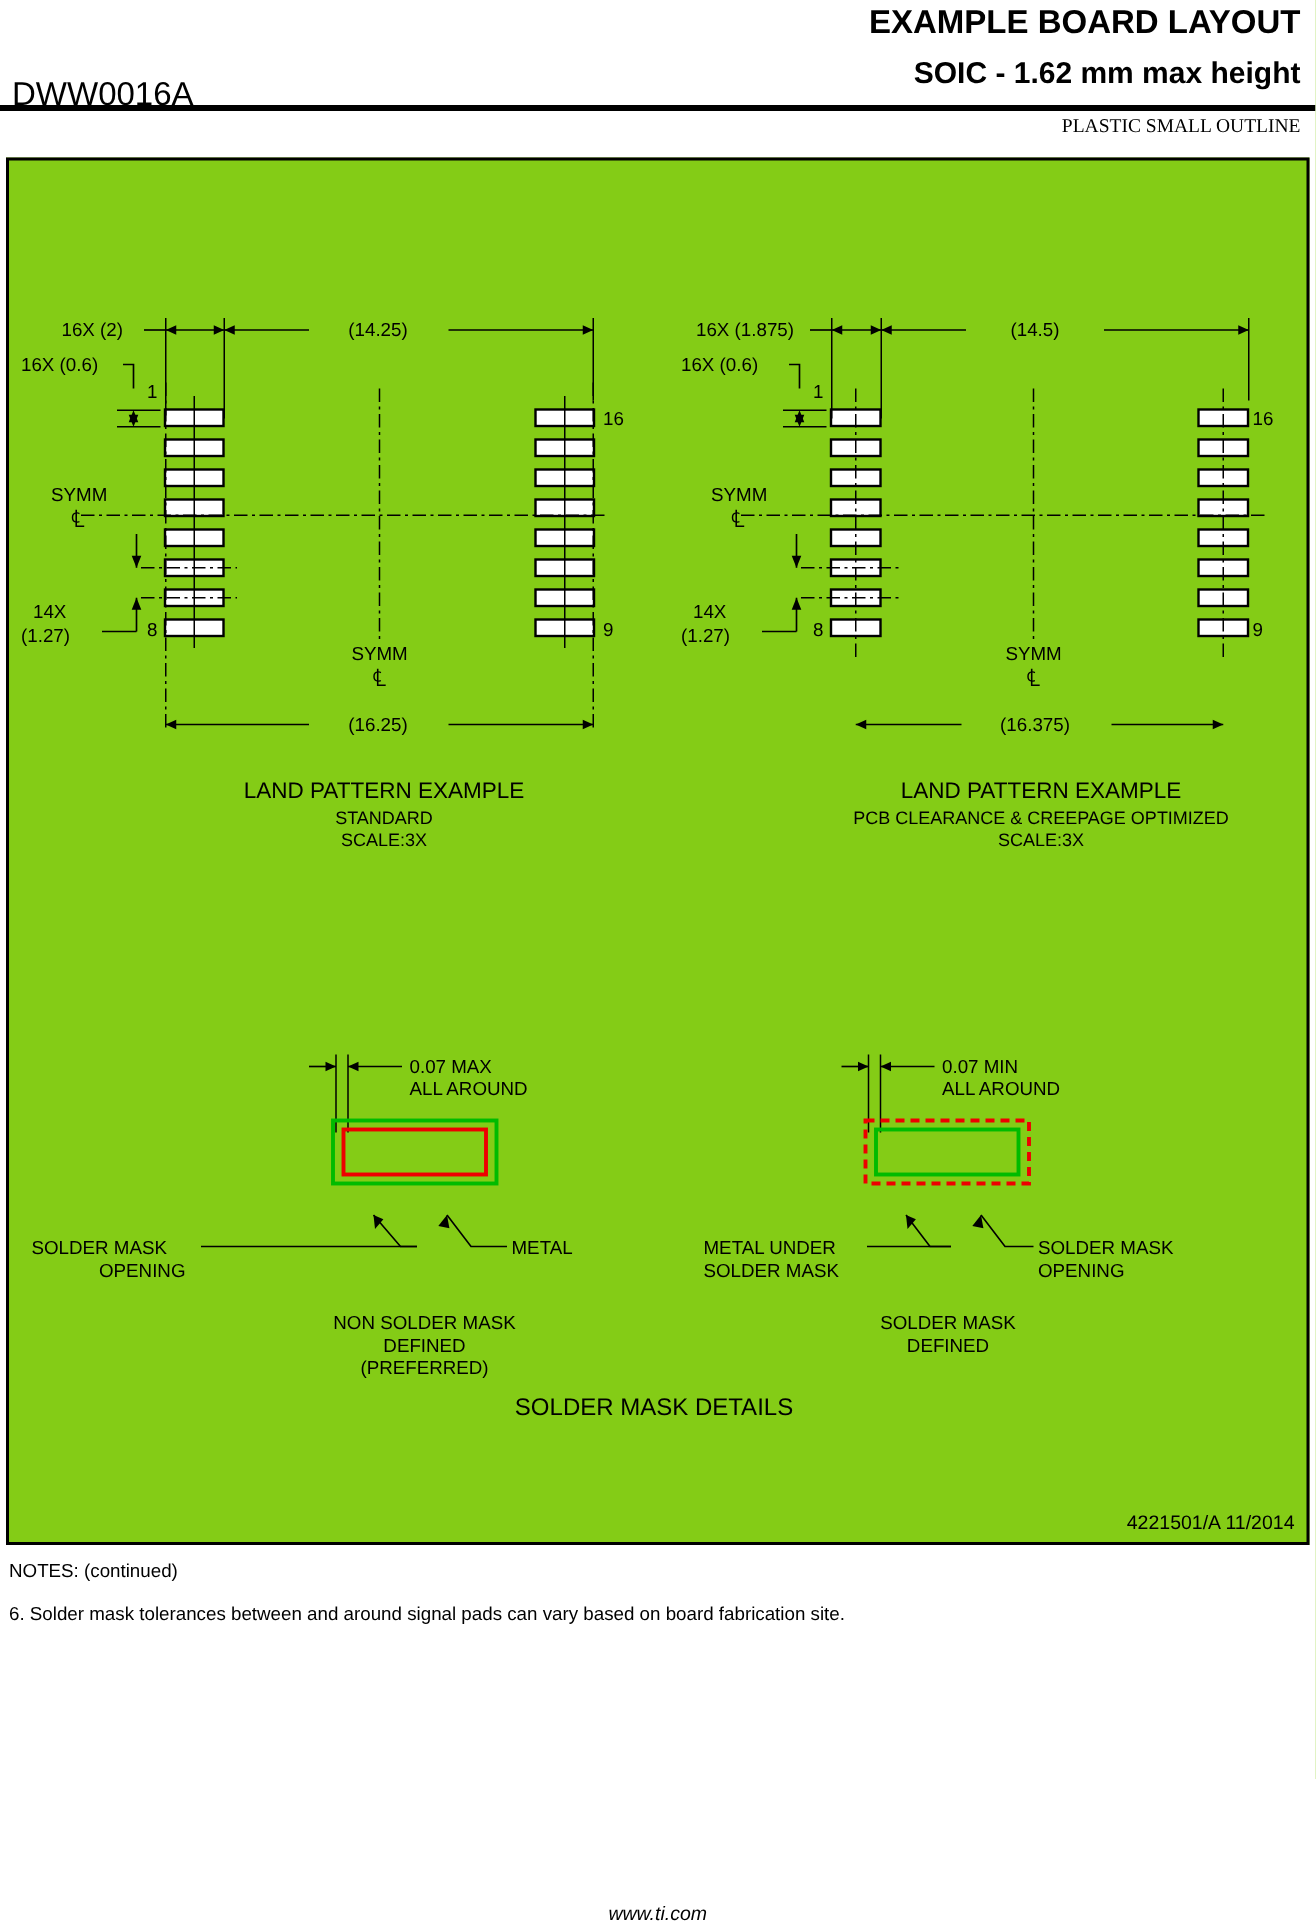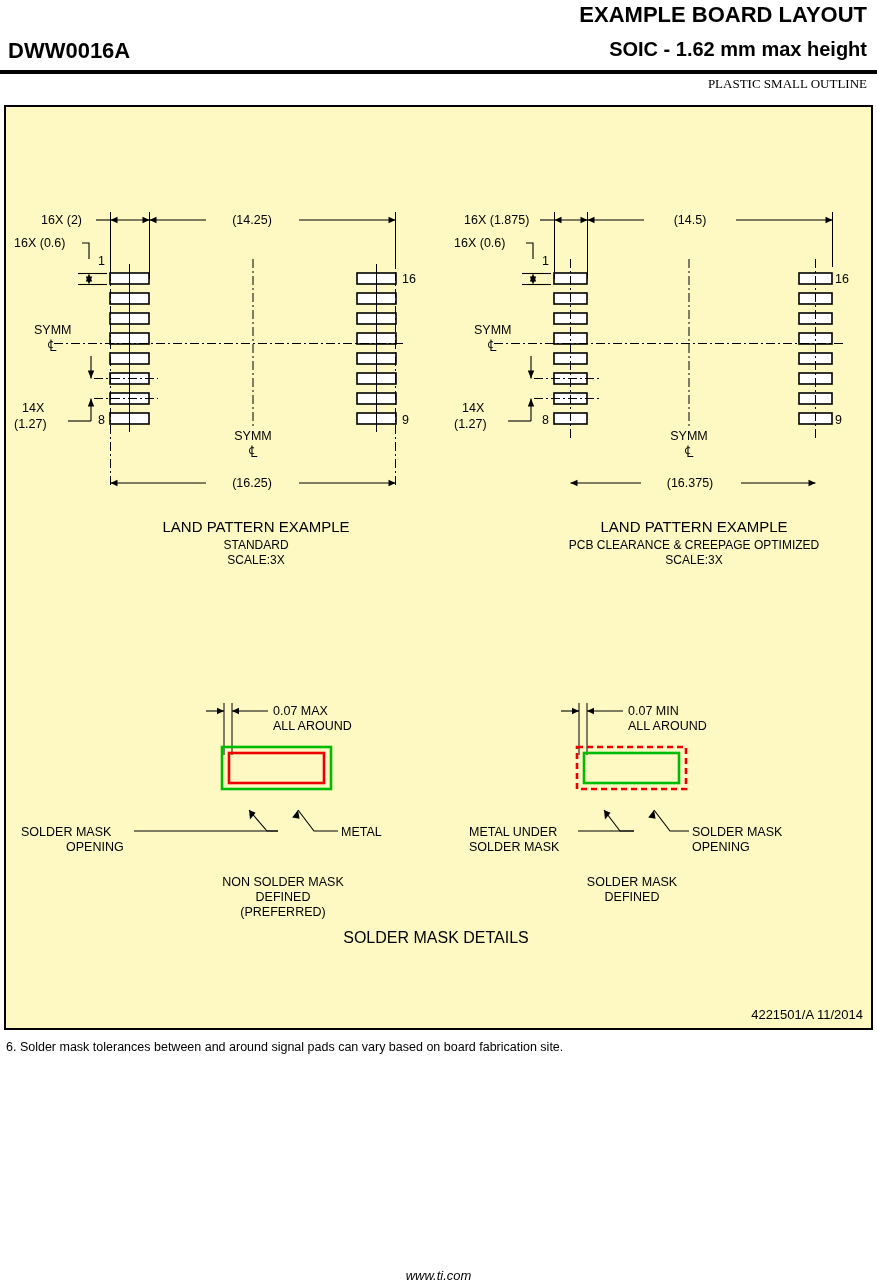--- a/index.html
+++ b/index.html
@@ -11,42 +11,42 @@
   }
   .page{position:relative;width:877px;height:1288px;}
 
   
   .hdr-title{
     position:absolute; right:10px; top:2px;
     font-size:22px; font-weight:bold; letter-spacing:0px;
     white-space:nowrap;
   }
   .hdr-part{
-    position:absolute; left:8px; top:38px;
-    font-size:22px; font-weight:bold; white-space:nowrap;
+    position:absolute; left:8px; top:50px;
+    font-size:22px; font-weight:normal; white-space:nowrap;
   }
   .hdr-pkg{
     position:absolute; right:10px; top:38px;
     font-size:20px; font-weight:bold; white-space:nowrap;
   }
   .hdr-rule{
     position:absolute; left:0px; top:70px; width:877px; height:4px;
     background:#000;
   }
   .hdr-sub{
     position:absolute; right:10px; top:76px;
     font-size:13px; white-space:nowrap;font-family:Liberation Serif, serif;
   }
 
   
   .frame{
     position:absolute; left:4px; top:105px;
     width:869px; height:925px;
     border:2px solid #000; box-sizing:border-box;
-    background:#fef9c3;
+    background:#84cc16;
   }
   .frame svg{display:block;}
 
   .dwgnum{
     position:absolute; right:8px; bottom:6px;
     font-size:13px; font-weight:normal; white-space:nowrap;
   }
 
   
   .notes{
@@ -359,18 +359,19 @@
       </g>
 
       <text class="big" x="430" y="836" text-anchor="middle">SOLDER MASK DETAILS</text>
 
     </svg>
 
     <div class="dwgnum">4221501/A   11/2014</div>
   </div>
 
   <div class="notes">
+    <div class="hd">NOTES: (continued)</div>
     <div class="ln">6. Solder mask tolerances between and around signal pads can vary based on board fabrication site.</div>
   </div>
 
   <div class="footer">www.ti.com</div>
 
 </div>
 
 </body></html>

